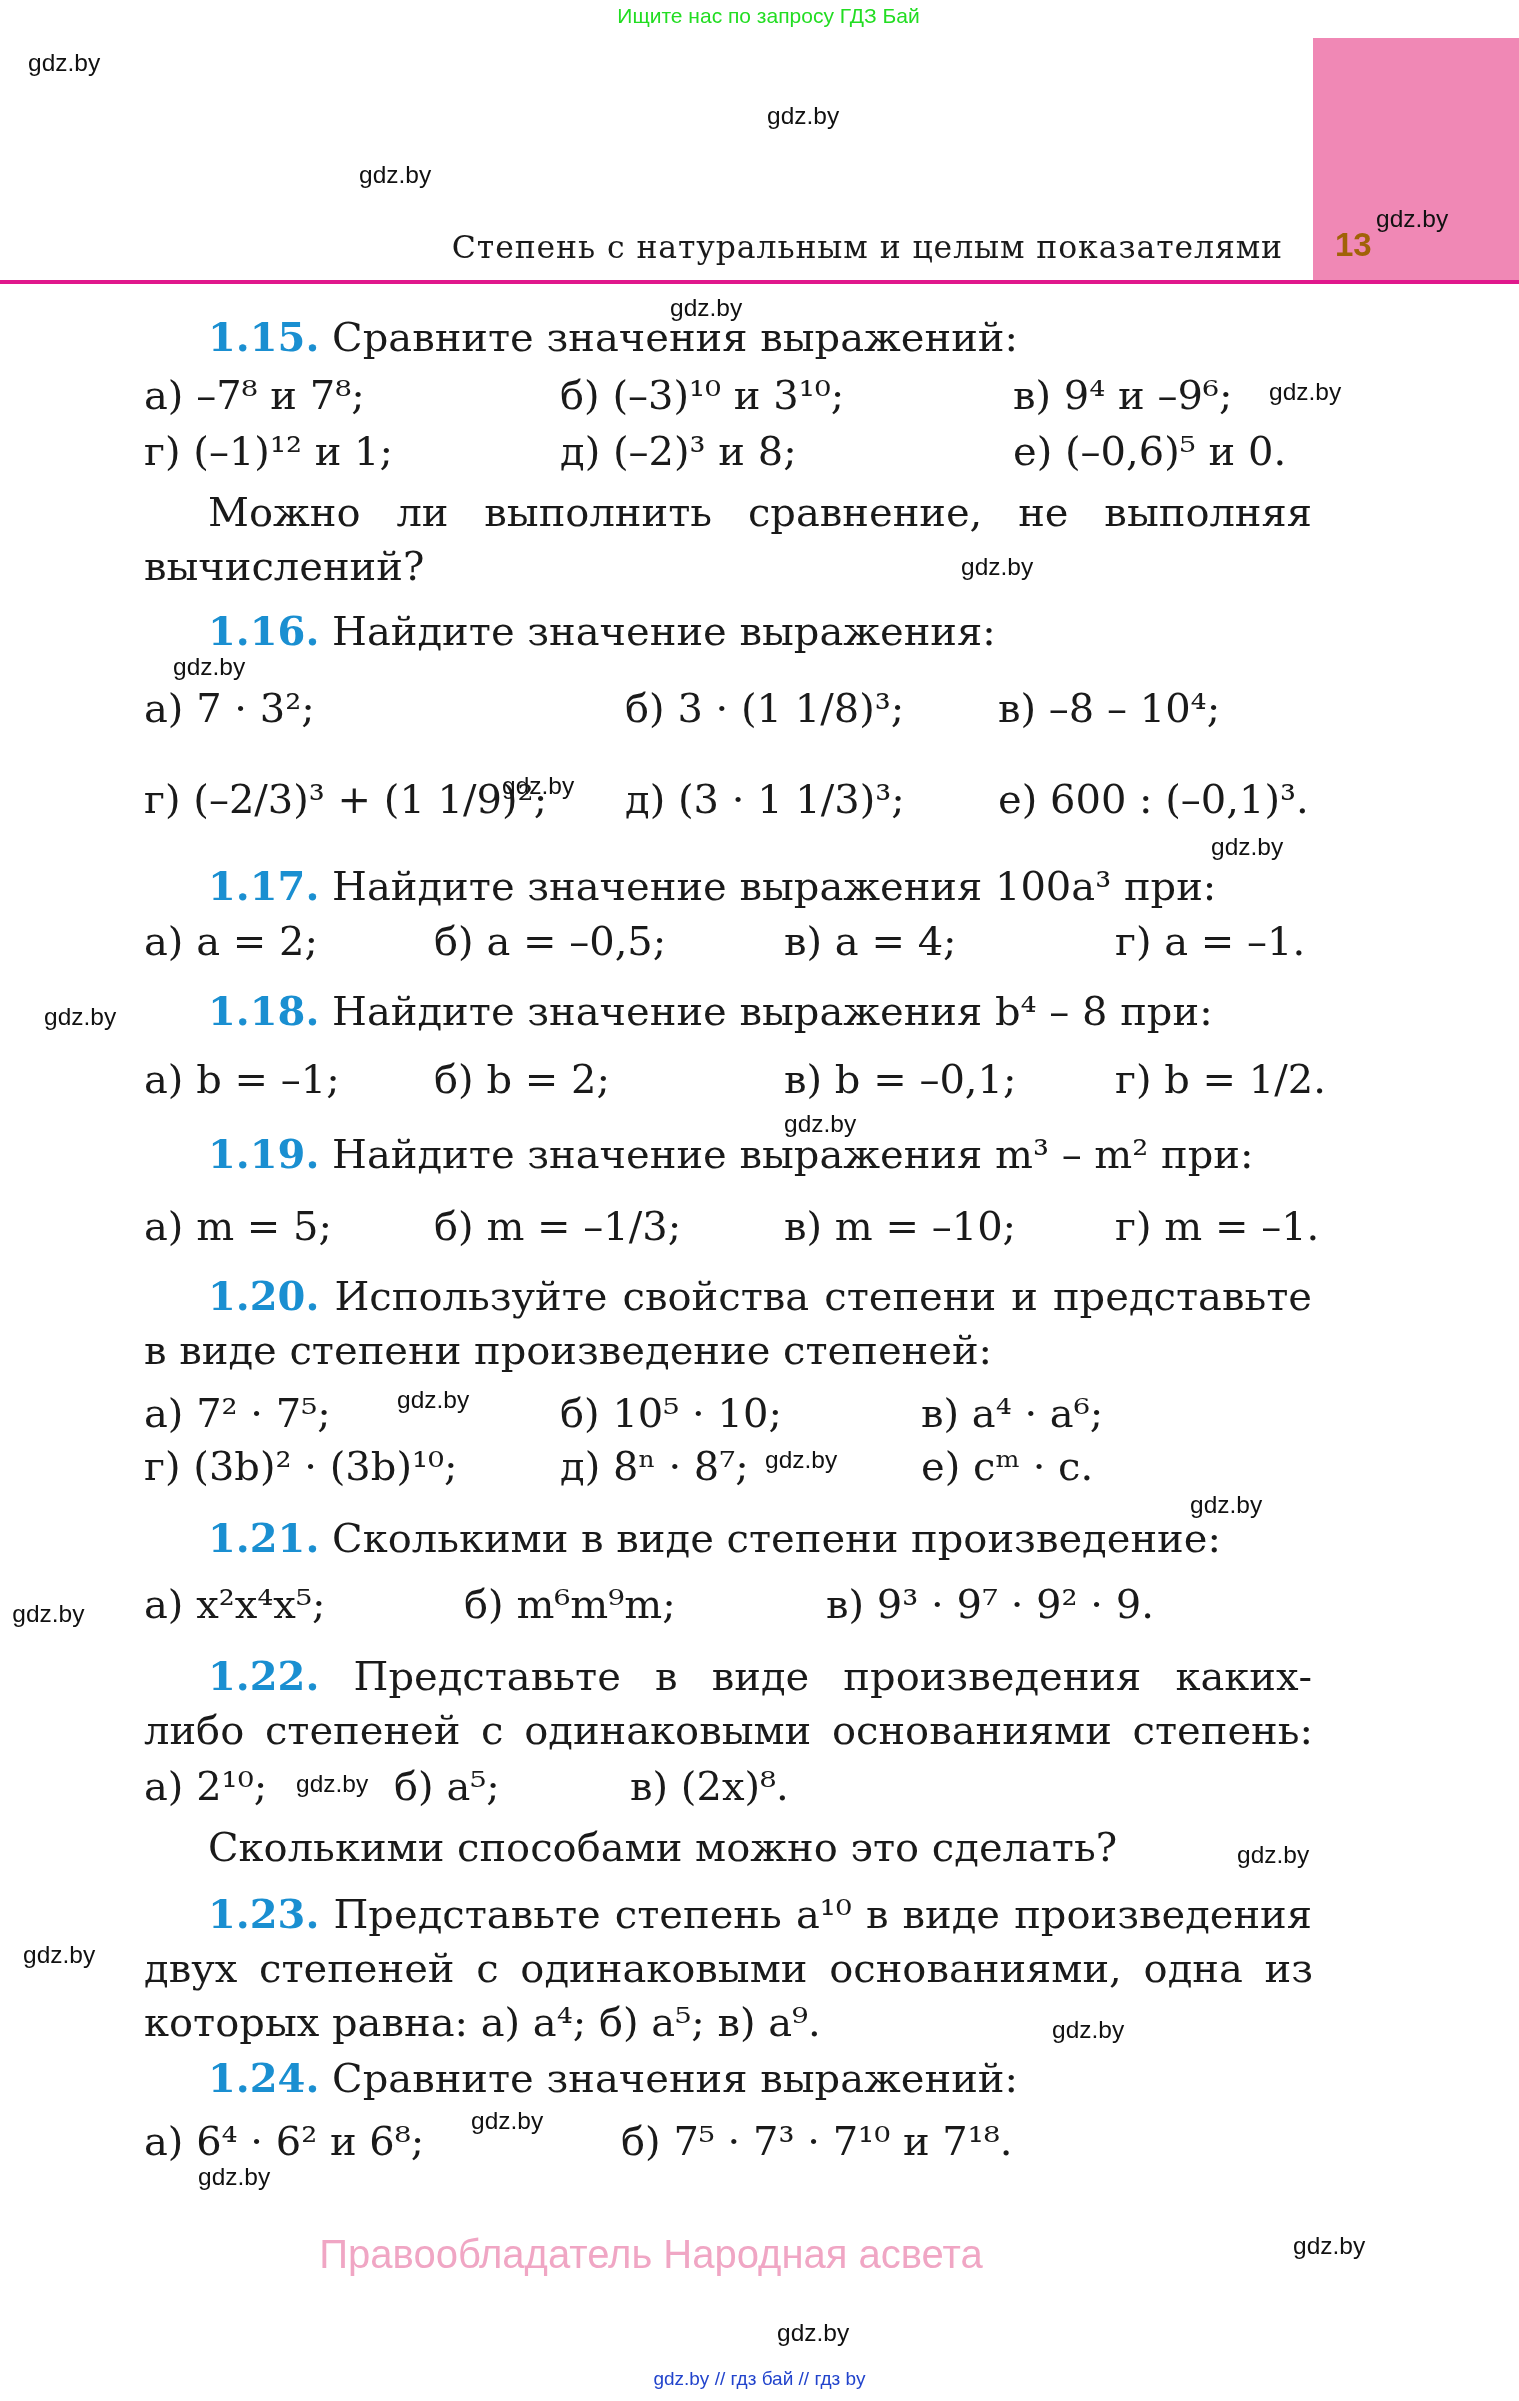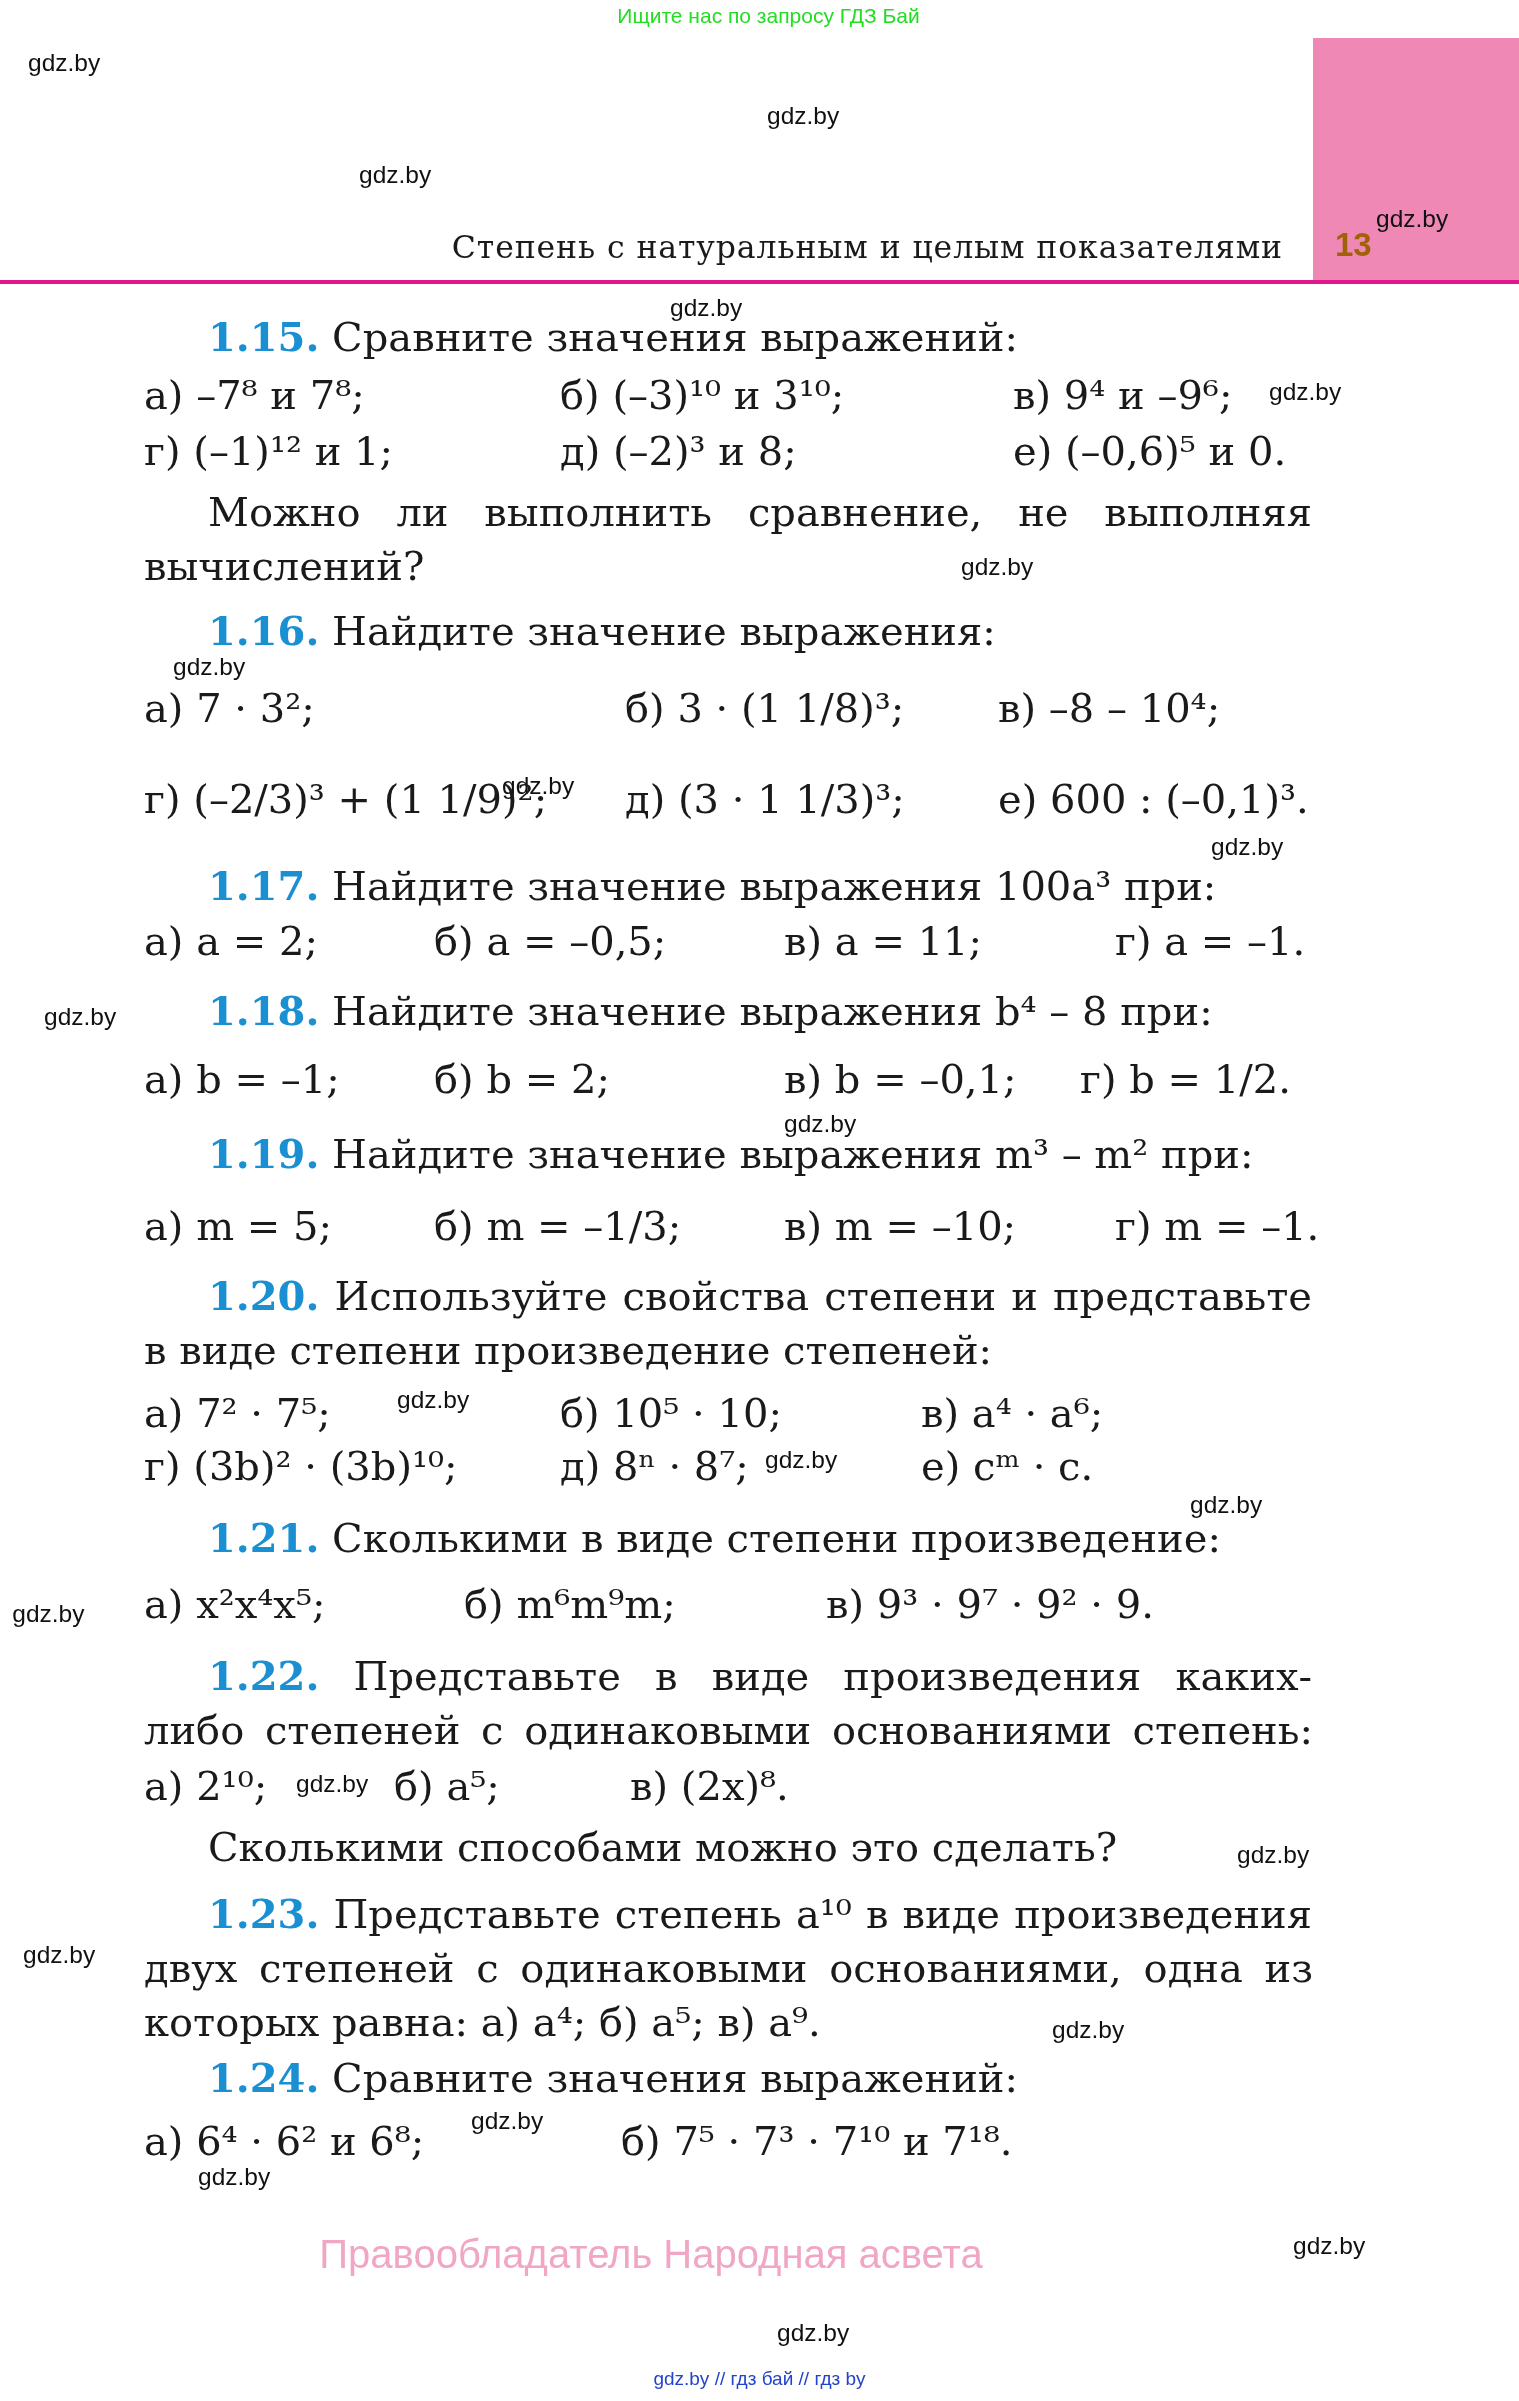--- a/index.html
+++ b/index.html
@@ -79,31 +79,31 @@
 <div class="line" style="left:144px;top:779px">г) (–2/3)³ + (1 1/9)²;</div>
 <div class="line" style="left:625px;top:779px">д) (3 · 1 1/3)³;</div>
 <div class="line" style="left:998px;top:779px">е) 600 : (–0,1)³.</div>
 
 <div class="line" style="left:208px;top:866px">
   <span class="num">1.17.</span>
   <span>Найдите значение выражения 100a³ при:</span>
 </div>
 <div class="line" style="left:144px;top:921px">а) a = 2;</div>
 <div class="line" style="left:434px;top:921px">б) a = –0,5;</div>
-<div class="line" style="left:784px;top:921px">в) a = 11;</div>
+<div class="line" style="left:784px;top:921px">в) a = 4;</div>
 <div class="line" style="left:1115px;top:921px">г) a = –1.</div>
 
 <div class="line" style="left:208px;top:991px">
   <span class="num">1.18.</span>
   <span>Найдите значение выражения b⁴ – 8 при:</span>
 </div>
 <div class="line" style="left:144px;top:1059px">а) b = –1;</div>
 <div class="line" style="left:434px;top:1059px">б) b = 2;</div>
 <div class="line" style="left:784px;top:1059px">в) b = –0,1;</div>
-<div class="line" style="left:1080px;top:1059px">г) b = 1/2.</div>
+<div class="line" style="left:1115px;top:1059px">г) b = 1/2.</div>
 
 <div class="line" style="left:208px;top:1134px">
   <span class="num">1.19.</span>
   <span>Найдите значение выражения m³ – m² при:</span>
 </div>
 <div class="line" style="left:144px;top:1206px">а) m = 5;</div>
 <div class="line" style="left:434px;top:1206px">б) m = –1/3;</div>
 <div class="line" style="left:784px;top:1206px">в) m = –10;</div>
 <div class="line" style="left:1115px;top:1206px">г) m = –1.</div>
 

